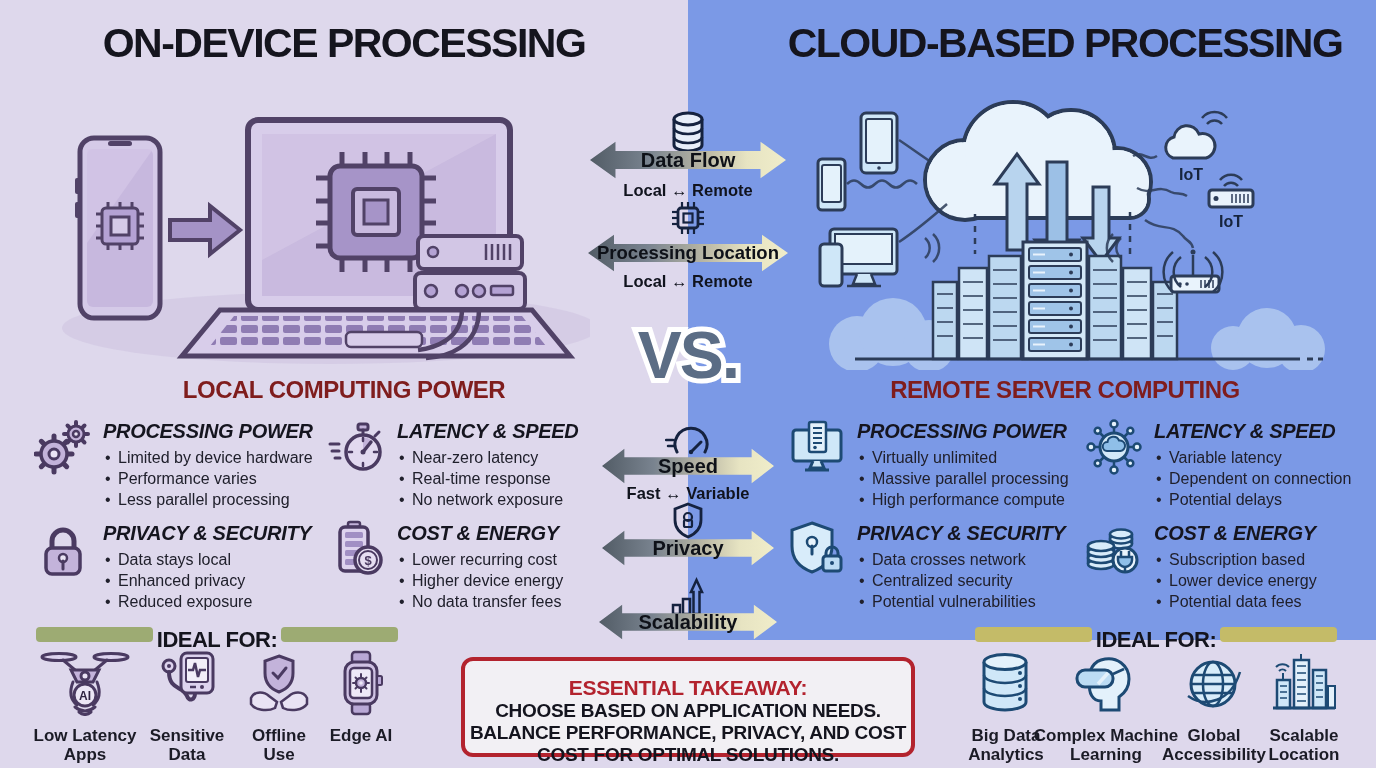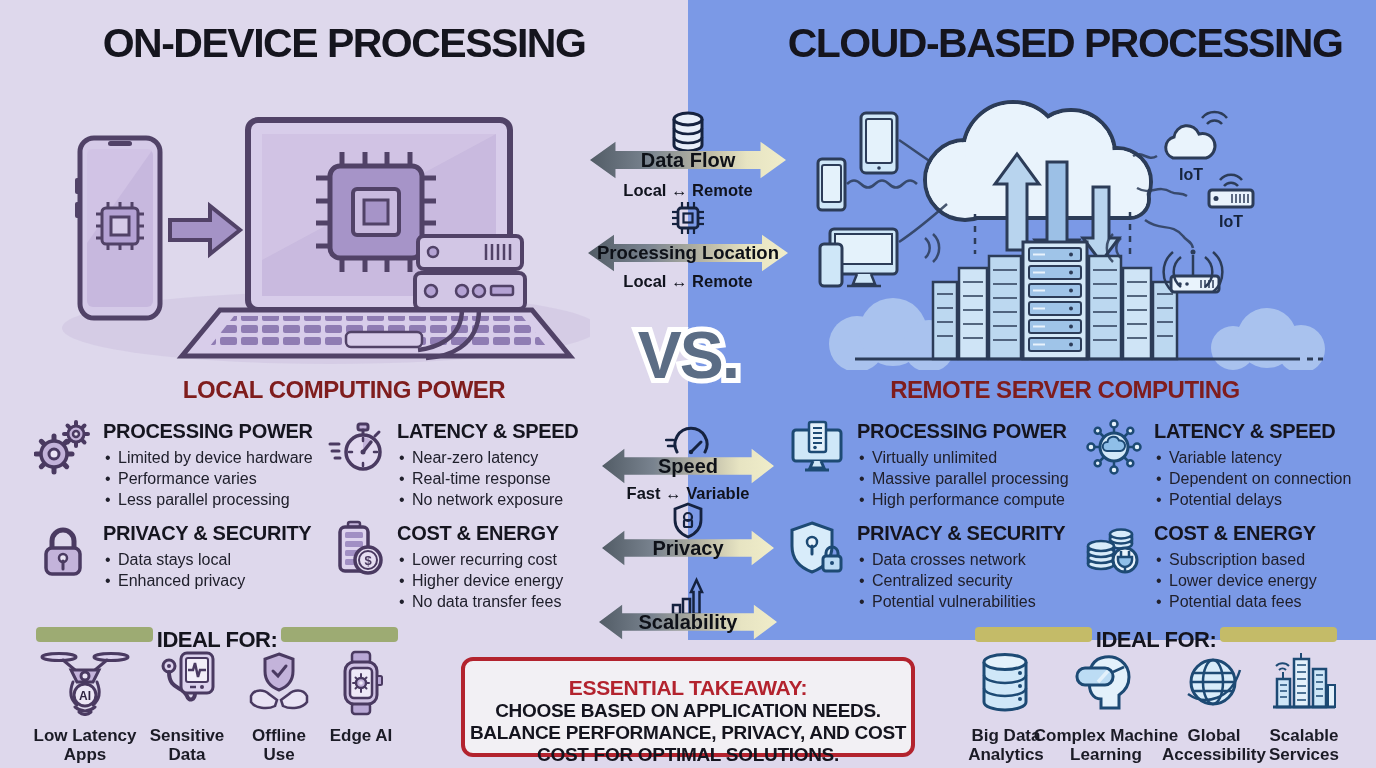--- a/index.html
+++ b/index.html
@@ -9,42 +9,42 @@
   .panel.left{left:0;background:#ded8ec;}
   .panel.right{left:688px;background:#7b99e6;padding-left:33px;}
   .big-title{position:absolute;top:20px;width:688px;text-align:center;
              font-size:41px;font-weight:bold;letter-spacing:-1.5px;color:#15151e;white-space:nowrap;}
   .caption{position:absolute;top:376px;width:688px;text-align:center;
            font-size:24px;font-weight:bold;letter-spacing:-0.5px;color:#7f1d1d;}
   .illus{position:absolute;}
   
   .feature{position:absolute;display:flex;gap:9px;}
   .f-icon{flex:0 0 60px;width:60px;}
-  .f-title{font-size:20px;font-weight:bold;color:#15151f;letter-spacing:-0.3px;margin:2px 0 4px 0;white-space:nowrap;}
+  .f-title{font-size:20px;font-weight:bold;color:#15151f;letter-spacing:-0.3px;margin:2px 0 4px 0;white-space:nowrap;font-style:italic;}
   .f-bullet{font-size:16px;color:#20202c;line-height:21px;padding-left:15px;position:relative;white-space:nowrap;}
   .f-bullet::before{content:"•";position:absolute;left:2px;}
   
   .mid-icon{position:absolute;left:688px;transform:translateX(-50%);}
   .arrow-wrap{position:absolute;}
   .arrow-shape{width:100%;height:100%;
     clip-path:polygon(0% 50%,13% 2%,13% 26%,87% 26%,87% 2%,100% 50%,87% 98%,87% 74%,13% 74%,13% 98%);
     background:linear-gradient(90deg,#525c66 0%,#79838f 30%,#bdbaa6 60%,#e7e4c2 80%,#f0edca 100%);}
   .arrow-label{position:absolute;left:50%;top:50%;transform:translate(-50%,-50%);
     font-weight:bold;color:#0e1118;white-space:nowrap;}
   .arrow-sub{position:absolute;left:688px;transform:translateX(-50%);
     font-size:16.5px;font-weight:bold;color:#10131d;white-space:nowrap;}
   .vs-box{position:absolute;left:586px;top:306px;width:204px;height:96px;}
   
   .ideal-row{position:absolute;display:flex;align-items:flex-start;gap:4px;width:362px;}
   .ideal-bar{flex:1;height:15px;border-radius:4px;}
   .bar-olive{background:#9dab73;}
   .bar-gold{background:#c4bb68;}
   .ideal-label{font-size:22px;font-weight:bold;color:#14141d;letter-spacing:-0.5px;white-space:nowrap;}
   .use-item{position:absolute;transform:translateX(-50%);text-align:center;top:650px;}
-  .use-icon{height:66px;display:flex;align-items:center;justify-content:center;margin-bottom:3px;}
+  .use-icon{height:66px;display:flex;align-items:flex-end;justify-content:center;margin-bottom:3px;}
   .use-label{font-size:17px;font-weight:bold;color:#1b1b26;line-height:19px;margin-top:10px;}
   
   .takeaway{position:absolute;left:461px;top:657px;width:454px;height:100px;box-sizing:border-box;
     background:rgba(242,240,244,0.96);border:4px solid #b3232e;border-radius:12px;
     text-align:center;padding-top:15px;}
   .tk-title{font-size:21px;font-weight:bold;color:#b3232e;letter-spacing:-0.3px;}
   .tk-line{font-size:19px;font-weight:bold;color:#14141e;line-height:22px;letter-spacing:-0.3px;}
 </style>
 </head>
 <body>
@@ -213,20 +213,21 @@
           <path d="M18,28 v-7 a11,11 0 0 1 22,0 v7" fill="none" stroke="#4a3a61" stroke-width="5"></path>
           <rect x="12" y="28" width="34" height="26" rx="6" fill="#c3b3da" stroke="#4a3a61" stroke-width="3.5"></rect>
           <circle cx="29" cy="38" r="4" fill="#e9e3f4" stroke="#4a3a61" stroke-width="2.5"></circle>
           <path d="M29,41 v8" stroke="#4a3a61" stroke-width="3" stroke-linecap="round"></path>
         </svg>
       </div>
       <div class="f-text">
         <div class="f-title">PRIVACY &amp; SECURITY</div>
         <div class="f-bullet">Data stays local</div>
         <div class="f-bullet">Enhanced privacy</div>
+        <div class="f-bullet">Reduced exposure</div>
       </div>
     </div>
 
     <div class="feature" style="left:328px;top:520px;width:266px">
       <div class="f-icon">
         <svg width="58" height="58" viewBox="0 0 58 58">
           <rect x="20" y="2" width="12" height="5" rx="2" fill="#c3b3da" stroke="#4a3a61" stroke-width="2.5"></rect>
           <rect x="12" y="7" width="28" height="44" rx="5" fill="#ddd3ee" stroke="#4a3a61" stroke-width="3.5"></rect>
           <rect x="17" y="12" width="18" height="6" rx="1.5" fill="#a18fc4"></rect>
           <rect x="17" y="21" width="18" height="6" rx="1.5" fill="#a18fc4"></rect>
@@ -682,21 +683,21 @@
               <line x1="45" y1="38" x2="52" y2="38"></line>
               <line x1="45" y1="45" x2="52" y2="45"></line>
           </g>
           <line x1="30" y1="8" x2="30" y2="2" stroke="#1d4a74" stroke-width="2"></line>
           <line x1="12" y1="28" x2="12" y2="21" stroke="#1d4a74" stroke-width="2"></line>
           <path d="M5,15 a9,9 0 0 1 13,0" fill="none" stroke="#1d4a74" stroke-width="2"></path>
           <path d="M8,19 a5,5 0 0 1 7,0" fill="none" stroke="#1d4a74" stroke-width="2"></path>
           <line x1="2" y1="56" x2="64" y2="56" stroke="#1d4a74" stroke-width="3"></line>
         </svg>
       </div>
-      <div class="use-label">Scalable Services</div>
+      <div class="use-label">Scalable Location</div>
     </div>
   </div>
 
   <div class="mid-icon" style="top:110px">
     <svg width="36" height="44" viewBox="0 0 36 44">
       <path d="M4,9 V35 c0,3.3 6.3,6 14,6 s14,-2.7 14,-6 V9" fill="#e8eef9" stroke="#15223f" stroke-width="3"></path>
       <ellipse cx="18" cy="9" rx="14" ry="6" fill="#e8eef9" stroke="#15223f" stroke-width="3"></ellipse>
       <path d="M4,18 c0,3.3 6.3,6 14,6 s14,-2.7 14,-6" fill="none" stroke="#15223f" stroke-width="2.5"></path>
       <path d="M4,27 c0,3.3 6.3,6 14,6 s14,-2.7 14,-6" fill="none" stroke="#15223f" stroke-width="2.5"></path>
     </svg>

